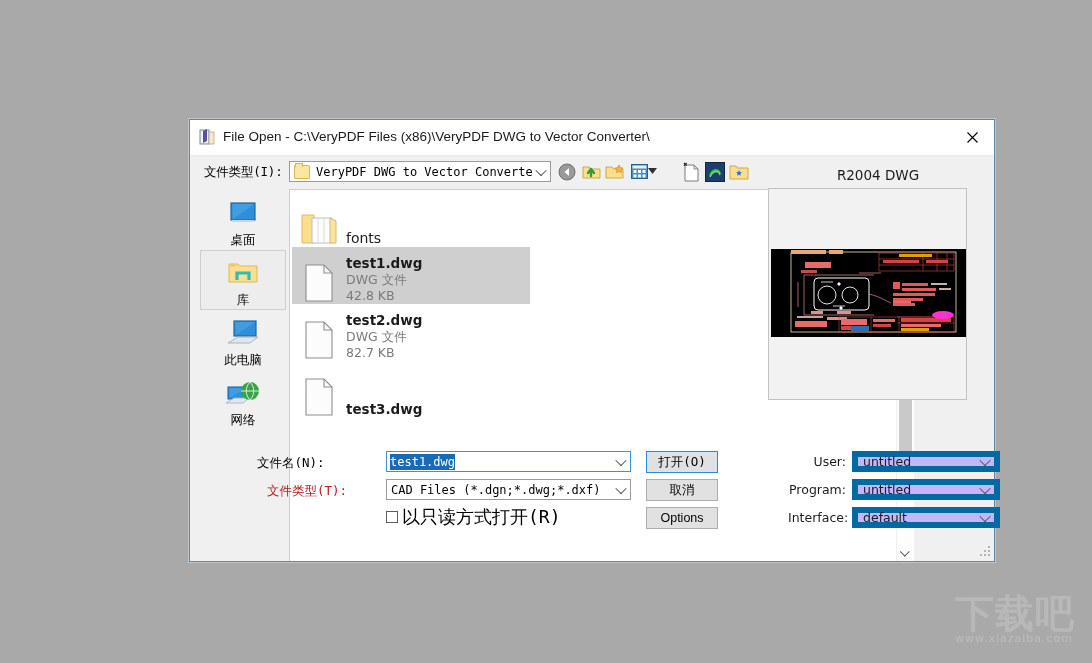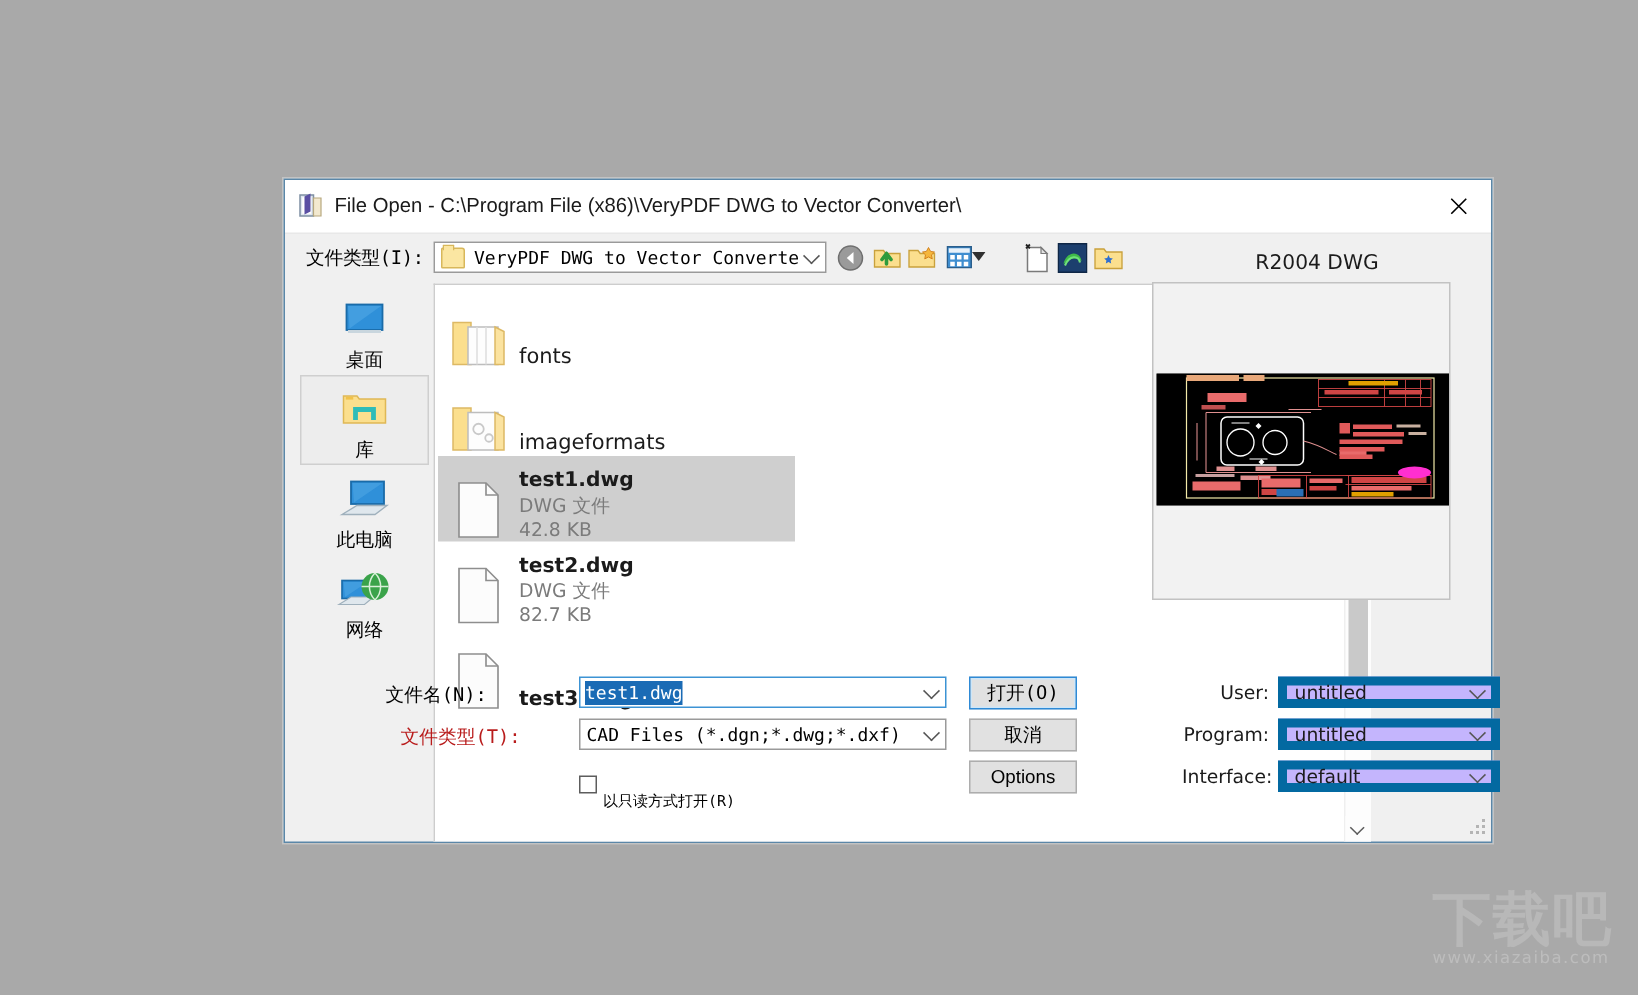--- a/index.html
+++ b/index.html
@@ -196,23 +196,22 @@
   }
   #readonly-row {
     position:absolute; left:196px; top:385px;
     display:flex; align-items:center;
   }
   #readonly-box {
     width:12px; height:12px; border:1px solid #5d5d5d; background:#fff;
     box-sizing:border-box; margin-right:4px;
   }
   #readonly-label {
-    font-family:"DejaVu Sans Mono", monospace; font-size:10px; color:#000;
+    font-family:"DejaVu Sans Mono", monospace; font-size:18px; color:#000;
     white-space:nowrap;
-    margin-top:22px;
   }
 
   .btn {
     position:absolute; width:72px; height:22px;
     background:#e1e1e1; border:1px solid #adadad; box-sizing:border-box;
     display:flex; align-items:center; justify-content:center;
     font-size:12.5px; color:#000; cursor:default;
     font-family:"DejaVu Sans Mono", monospace;
   }
   #btn-open { left:456px; top:331px; border:1px solid #2e8ad6; box-shadow: inset 0 0 0 1px #cfe6f7; }
@@ -278,21 +277,21 @@
 
   <div id="titlebar">
     <span id="title-icon">
       <svg width="17" height="18" viewBox="0 0 17 18">
         <rect x="1" y="2" width="9" height="14" fill="#dfe6ef" stroke="#7d8fa3" stroke-width="1"></rect>
         <rect x="2.5" y="3.5" width="6" height="11" fill="#fff"></rect>
         <path d="M4 3 L4 15 L8 13 L8 1 Z" fill="#5a4fa3"></path>
         <path d="M10 4 L15 4 L15 16 L10 16 Z" fill="#f3e9cf" stroke="#b7a87e" stroke-width=".8"></path>
       </svg>
     </span>
-    <span id="title-text">File Open - C:\Program File (x86)\VeryPDF DWG to Vector Converter\</span>
+    <span id="title-text">File Open - C:\VeryPDF Files (x86)\VeryPDF DWG to Vector Converter\</span>
     <div id="close-btn">
       <svg width="11" height="11" viewBox="0 0 11 11">
         <path d="M0.5 0.5 L10.5 10.5 M10.5 0.5 L0.5 10.5" stroke="#000" stroke-width="1.1"></path>
       </svg>
     </div>
   </div>
 
   <span id="lookin-label">文件类型(I):</span>
   <div id="lookin-combo">
     <span class="folder-mini"></span>
@@ -422,36 +421,20 @@
               <path d="M19 9 L19 34 M25 9 L25 34" stroke="#dcdcdc" stroke-width="1"></path>
               <path d="M31 9 L37 12 L37 34 L31 34 Z" fill="#fbe3a0" stroke="#ddb964" stroke-width="1"></path>
             </svg>
           </span>
           <span class="f-meta">
             <span class="f-name plain">fonts</span>
           </span>
         </div>
       </div>
 
-      <div class="f-row folder">
-        <div class="f-hit">
-          <span class="f-ico">
-            <svg width="40" height="38" viewBox="0 0 40 38">
-              <path d="M3 6 L15 6 L15 34 L3 34 Z" fill="#fbdf8e" stroke="#ddb964" stroke-width="1"></path>
-              <path d="M13 9 L33 9 L33 34 L13 34 Z" fill="#fdfdfd" stroke="#bdbdbd" stroke-width="1"></path>
-              <circle cx="20" cy="20" r="3.5" fill="none" stroke="#c9c9c9" stroke-width="1.2"></circle>
-              <circle cx="27" cy="26" r="2.5" fill="none" stroke="#c9c9c9" stroke-width="1.2"></circle>
-              <path d="M31 9 L37 12 L37 34 L31 34 Z" fill="#fbe3a0" stroke="#ddb964" stroke-width="1"></path>
-            </svg>
-          </span>
-          <span class="f-meta">
-            <span class="f-name plain">imageformats</span>
-          </span>
-        </div>
-      </div>
 
       <div class="f-row file selected">
         <div class="f-hit">
           <span class="f-ico">
             <svg width="34" height="42" viewBox="0 0 34 42">
               <path d="M4 3 L22 3 L30 11 L30 39 L4 39 Z" fill="#fcfcfc" stroke="#8e8e8e" stroke-width="1.1"></path>
               <path d="M22 3 L22 11 L30 11" fill="none" stroke="#8e8e8e" stroke-width="1.1"></path>
             </svg>
           </span>
           <span class="f-meta">

